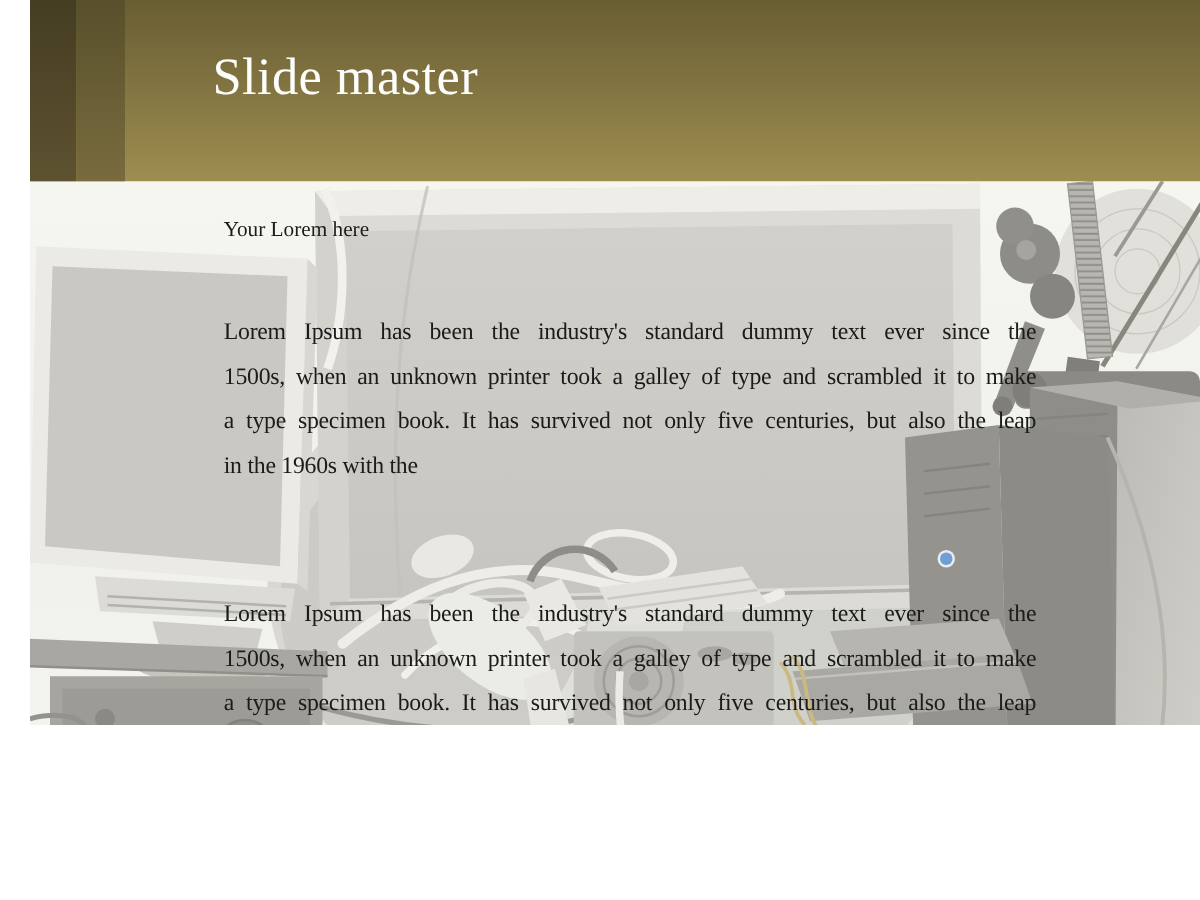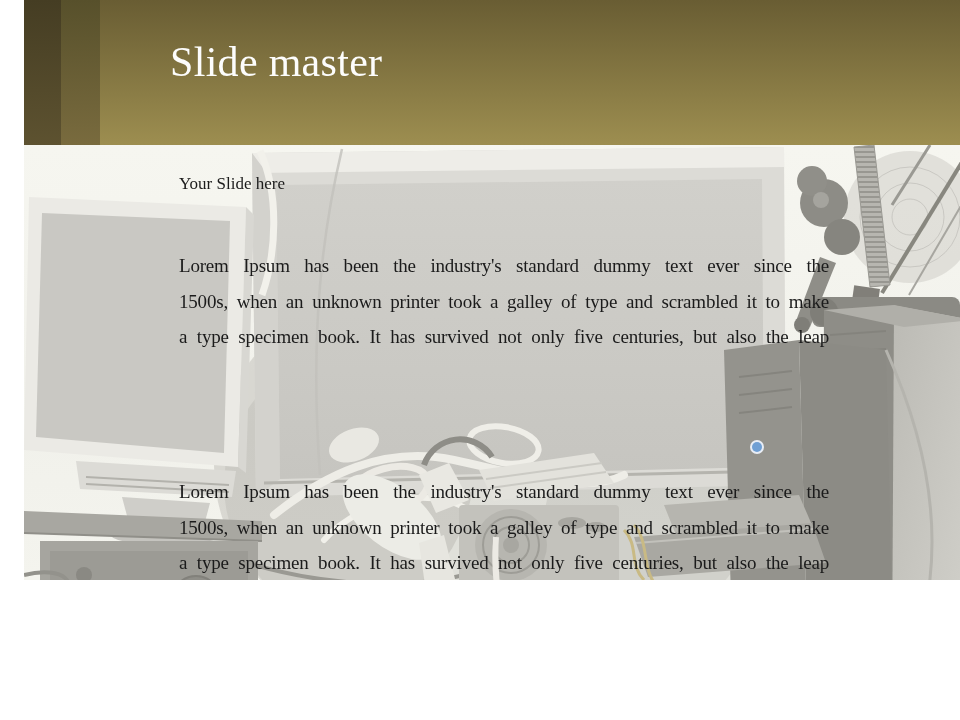--- a/index.html
+++ b/index.html
@@ -235,26 +235,27 @@
     <rect x="0" y="505" width="960" height="70" fill="url(#fadeBottom)"></rect>
   </svg>
 
   <header class="title-bar">
     <div class="stripe stripe-1"></div>
     <div class="stripe stripe-2"></div>
     <h1 class="slide-title">Slide master</h1>
   </header>
 
   <main class="content">
-    <div class="placeholder-text">Your Slide here</div>
+    <div class="placeholder-text">Your Lorem here</div>
 
     <div class="para para-1">
       <div class="jline">Lorem Ipsum has been the industry's standard dummy text ever since the</div>
       <div class="jline">1500s, when an unknown printer took a galley of type and scrambled it to make</div>
       <div class="jline">a type specimen book. It has survived not only five centuries, but also the leap</div>
+      <div class="jline last">in the 1960s with the</div>
     </div>
 
     <div class="para para-2">
       <div class="jline">Lorem Ipsum has been the industry's standard dummy text ever since the</div>
       <div class="jline">1500s, when an unknown printer took a galley of type and scrambled it to make</div>
       <div class="jline">a type specimen book. It has survived not only five centuries, but also the leap</div>
     </div>
   </main>
 
 </div>

